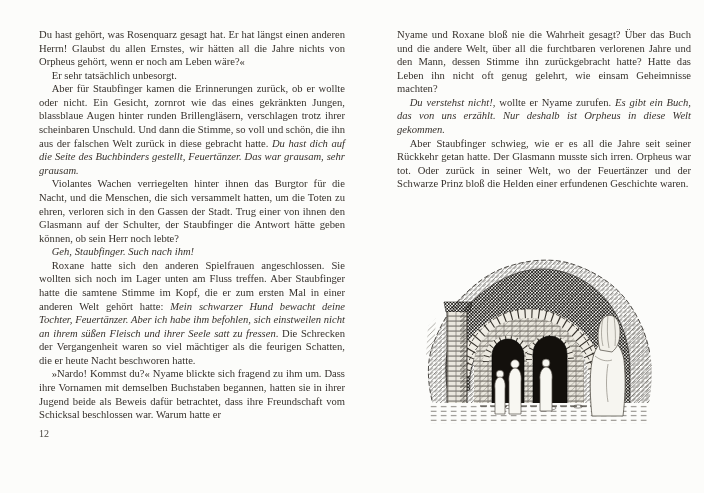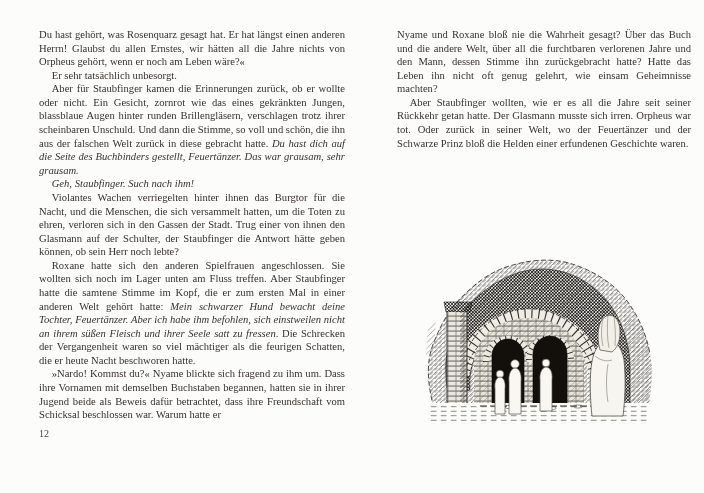--- a/index.html
+++ b/index.html
@@ -38,31 +38,32 @@
 </style>
 </head>
 <body>
 
 <div class="spread">
 
   <div class="text-col col-left">
       <p><span>Du hast gehört, was Rosenquarz gesagt hat. Er hat längst einen anderen Herrn! Glaubst du allen Ernstes, wir hätten all die Jahre nichts von Orpheus gehört, wenn er noch am Leben wäre?«</span></p>
       <p class="indent"><span>Er sehr tatsächlich unbesorgt.</span></p>
       <p class="indent"><span>Aber für Staubfinger kamen die Erinnerungen zurück, ob er wollte oder nicht. Ein Gesicht, zornrot wie das eines gekränkten Jungen, blassblaue Augen hinter runden Brillengläsern, verschlagen trotz ihrer scheinbaren Unschuld. Und dann die Stimme, so voll und schön, die ihn aus der falschen Welt zurück in diese gebracht hatte. </span><span class="it">Du hast dich auf die Seite des Buchbinders gestellt, Feuertänzer. Das war grausam, sehr grausam.</span></p>
+      <p class="indent"><span>Violantes Wachen verriegelten hinter ihnen das Burgtor für die Nacht, und die Menschen, die sich versammelt hatten, um die Toten zu ehren, verloren sich in den Gassen der Stadt. Trug einer von ihnen den Glasmann auf der Schulter, der Staubfinger die Antwort hätte geben können, ob sein Herr noch lebte?</span></p>
       <p class="indent"><span class="it">Geh, Staubfinger. Such nach ihm!</span></p>
-      <p class="indent"><span>Violantes Wachen verriegelten hinter ihnen das Burgtor für die Nacht, und die Menschen, die sich versammelt hatten, um die Toten zu ehren, verloren sich in den Gassen der Stadt. Trug einer von ihnen den Glasmann auf der Schulter, der Staubfinger die Antwort hätte geben können, ob sein Herr noch lebte?</span></p>
       <p class="indent"><span>Roxane hatte sich den anderen Spielfrauen angeschlossen. Sie wollten sich noch im Lager unten am Fluss treffen. Aber Staubfinger hatte die samtene Stimme im Kopf, die er zum ersten Mal in einer anderen Welt gehört hatte: </span><span class="it">Mein schwarzer Hund bewacht deine Tochter, Feuertänzer. Aber ich habe ihm befohlen, sich einstweilen nicht an ihrem süßen Fleisch und ihrer Seele satt zu fressen</span><span>. Die Schrecken der Vergangenheit waren so viel mächtiger als die feurigen Schatten, die er heute Nacht beschworen hatte.</span></p>
       <p class="indent"><span>»Nardo! Kommst du?« Nyame blickte sich fragend zu ihm um. Dass ihre Vornamen mit demselben Buchstaben begannen, hatten sie in ihrer Jugend beide als Beweis dafür betrachtet, dass ihre Freundschaft vom Schicksal beschlossen war. Warum hatte er</span></p>
     </div>
 
   <div class="page-number">12</div>
 
   <div class="text-col col-right">
       <p><span>Nyame und Roxane bloß nie die Wahrheit gesagt? Über das Buch und die andere Welt, über all die furchtbaren verlorenen Jahre und den Mann, dessen Stimme ihn zurückgebracht hatte? Hatte das Leben ihn nicht oft genug gelehrt, wie einsam Geheimnisse machten?</span></p>
-      <p class="indent"><span>Aber Staubfinger wollten, wie er es all die Jahre seit seiner Rückkehr getan hatte. Der Glasmann musste sich irren. Orpheus war tot. Oder zurück in seiner Welt, wo der Feuertänzer und der Schwarze Prinz bloß die Helden einer erfundenen Geschichte waren.</span></p>
+      <p class="indent"><span class="it">Du verstehst nicht!</span><span>, wollte er Nyame zurufen. </span><span class="it">Es gibt ein Buch, das von uns erzählt. Nur deshalb ist Orpheus in diese Welt gekommen.</span></p>
+      <p class="indent"><span>Aber Staubfinger schwieg, wie er es all die Jahre seit seiner Rückkehr getan hatte. Der Glasmann musste sich irren. Orpheus war tot. Oder zurück in seiner Welt, wo der Feuertänzer und der Schwarze Prinz bloß die Helden einer erfundenen Geschichte waren.</span></p>
     </div>
 
   <div class="illustration" role="img" aria-label="Pen-and-ink drawing of a dark vaulted crypt: a stone arch band over two black arched openings, pale ghostly figures standing before them, and a long-haired cloaked figure seen from behind on the right">
     <svg viewBox="0 0 240 172" xmlns="http://www.w3.org/2000/svg">
       <defs>
         <pattern id="hx" width="3.2" height="3.2" patternUnits="userSpaceOnUse">
           <path d="M0,3.2 L3.2,0 M0,0 L3.2,3.2" stroke="#1b1915" stroke-width="0.8" fill="none"></path>
         </pattern>
         <pattern id="hm" width="4.4" height="4.4" patternUnits="userSpaceOnUse">
           <path d="M0,4.4 L4.4,0 M1.4,4.4 L4.4,1.4" stroke="#33302b" stroke-width="0.55" fill="none"></path>

